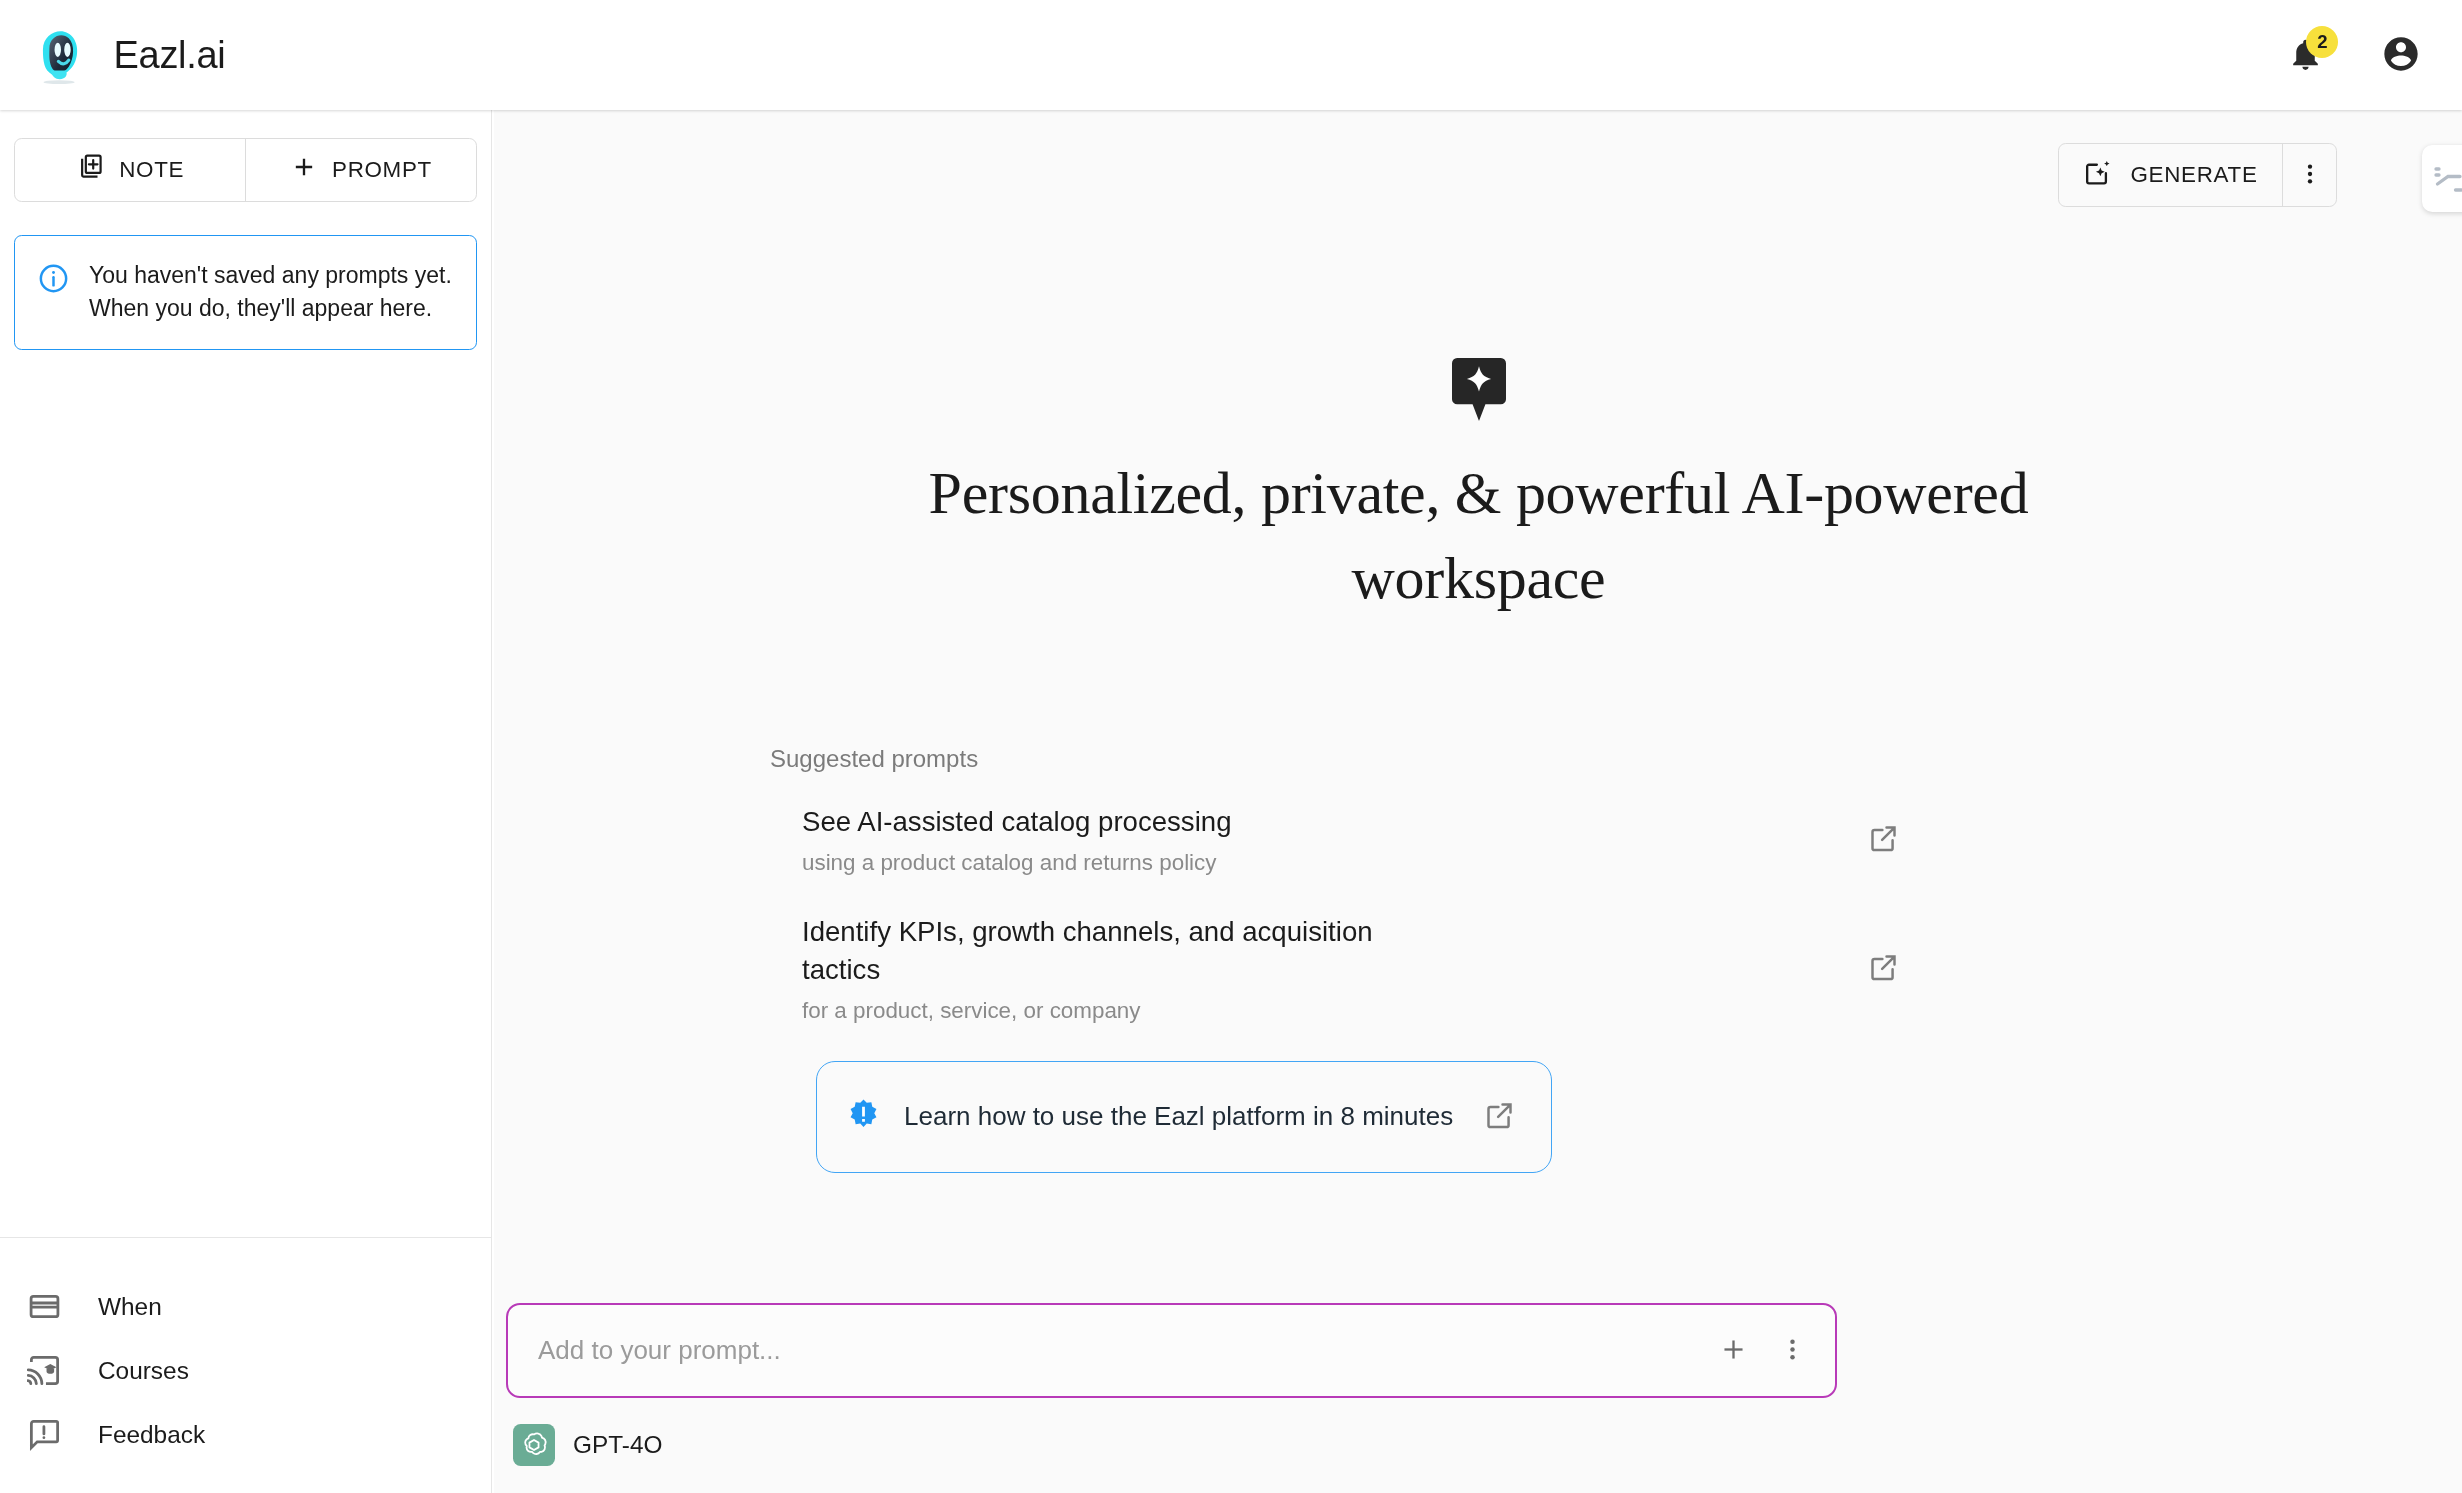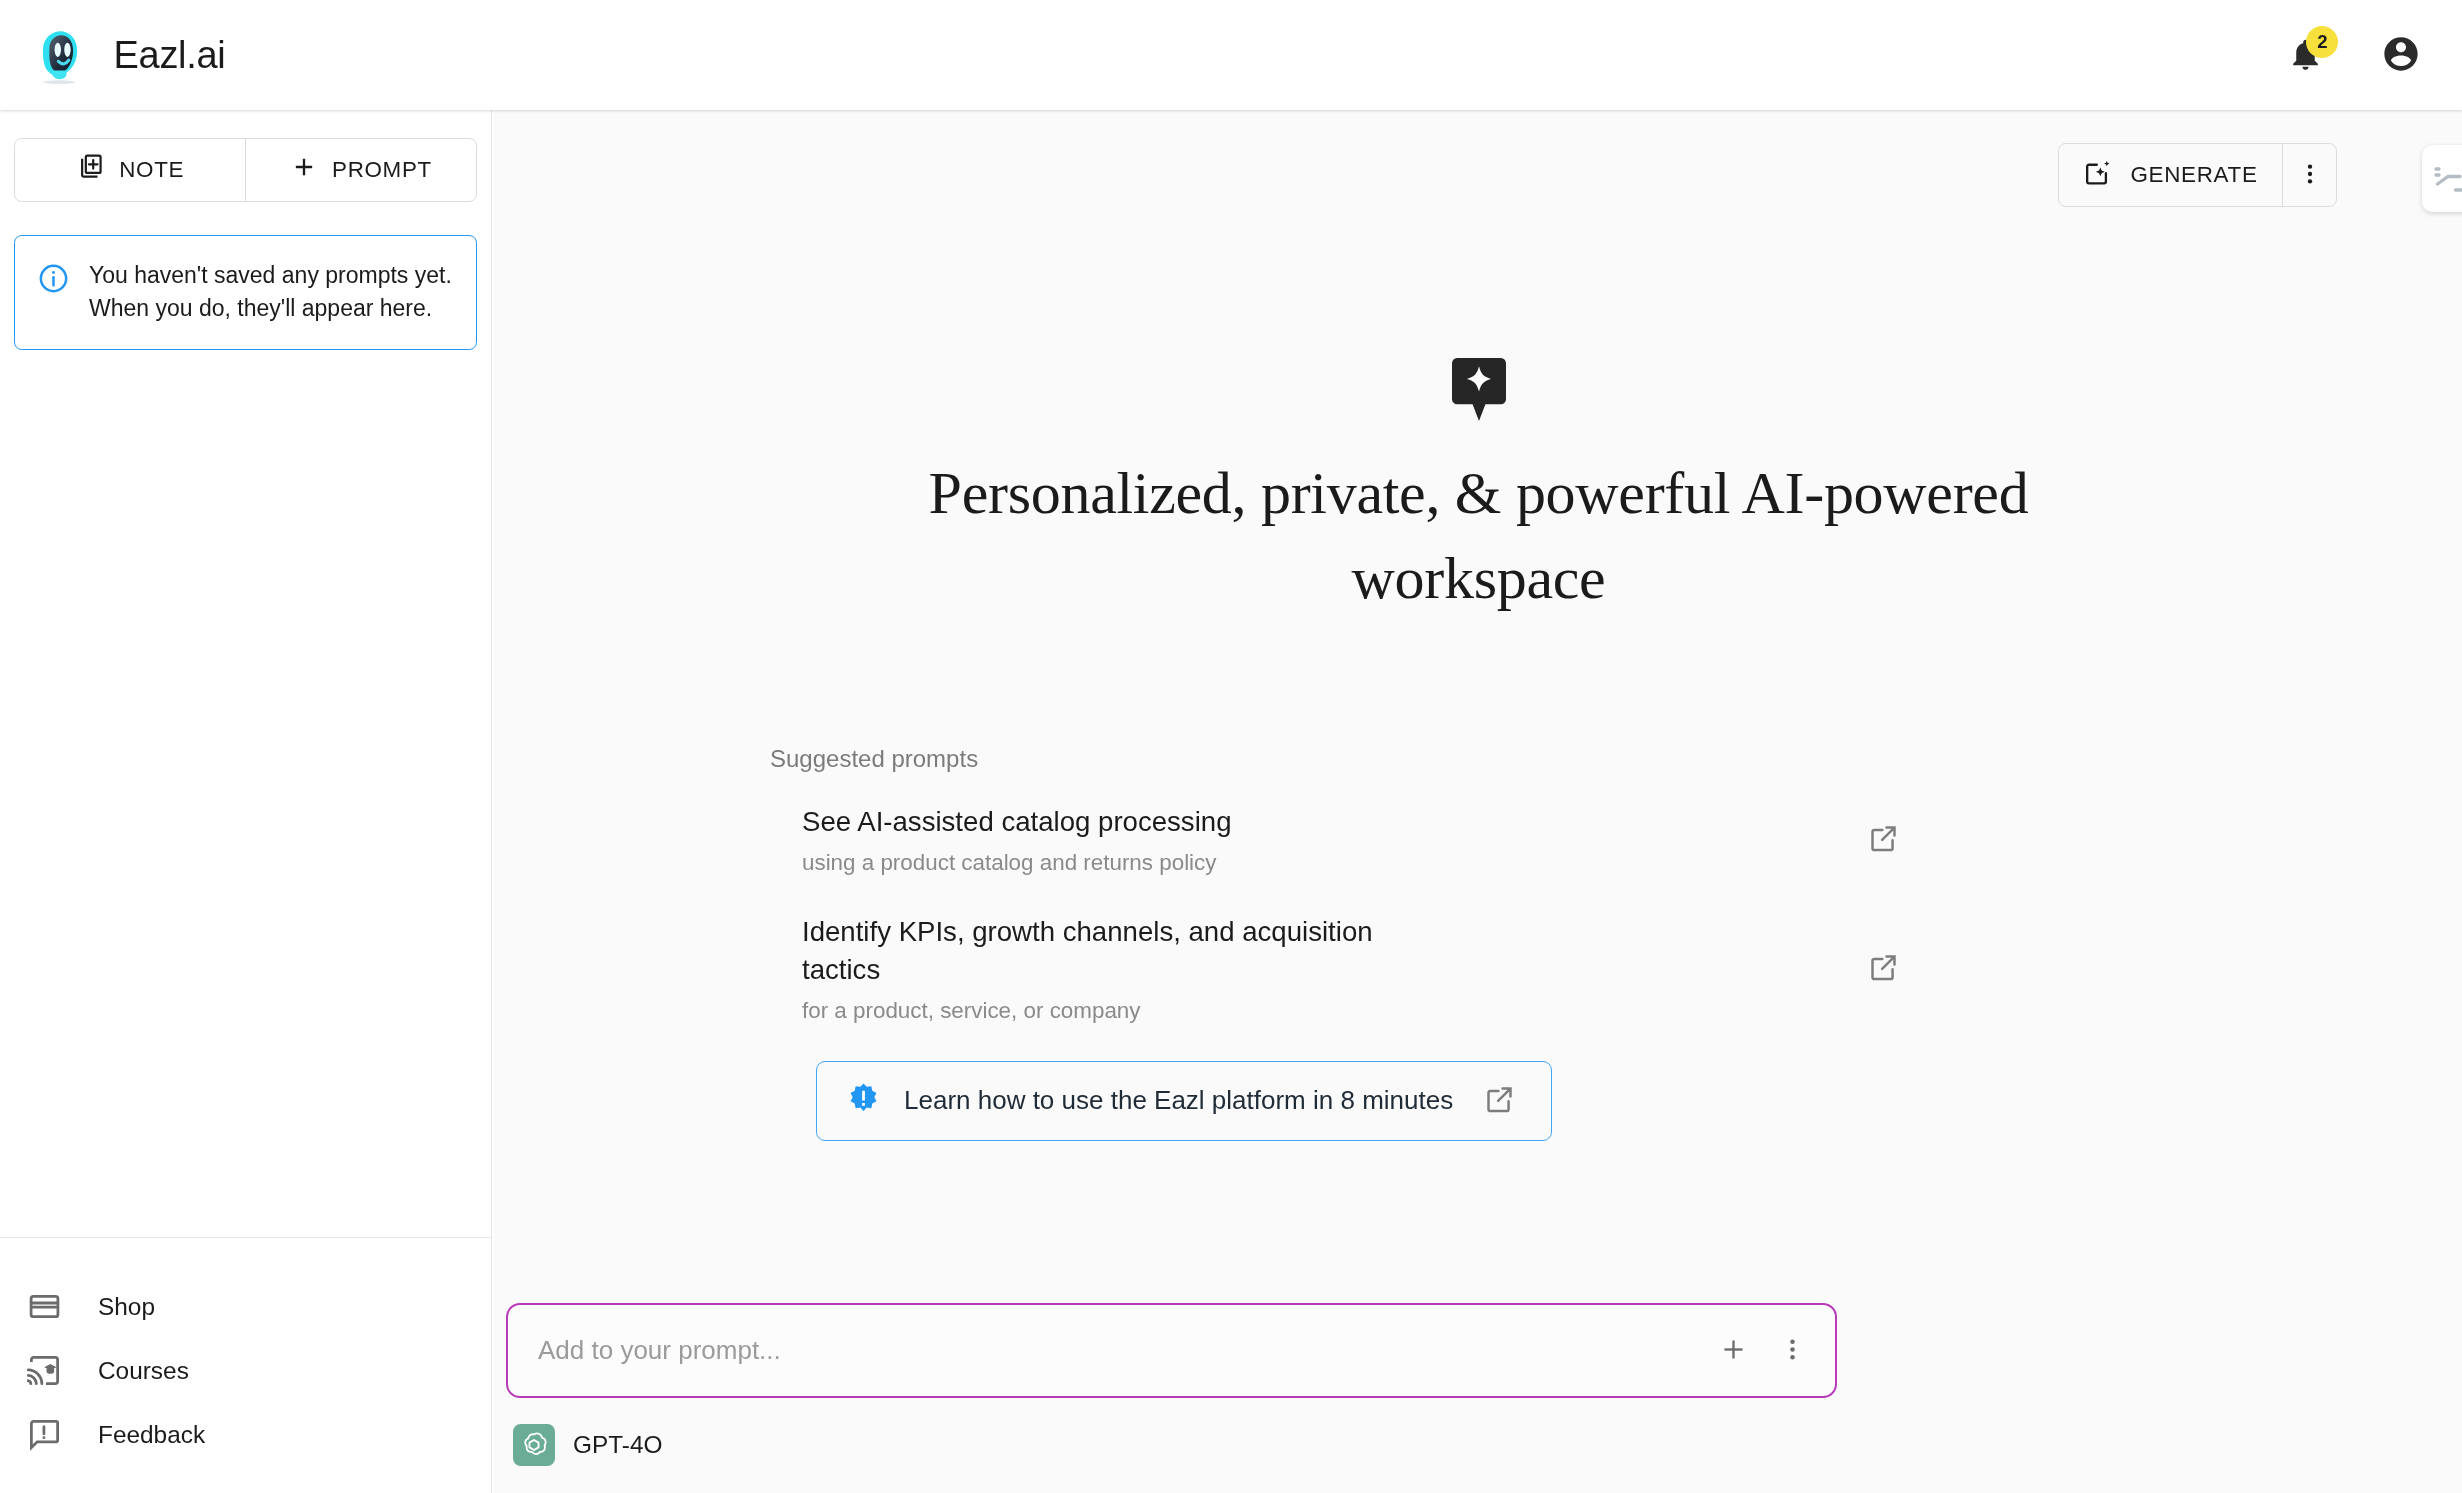--- a/index.html
+++ b/index.html
@@ -152,22 +152,22 @@
     cursor: pointer; margin-bottom: 37px;
   }
   .prompt-text-wrap { max-width: 673px; }
   .prompt-title { font-size: 27.6px; color: #1b1b1b; line-height: 1.38; }
   .prompt-sub { font-size: 22.4px; color: #8a8a8a; margin-top: 9px; }
   .prompt-openicon { flex: 0 0 auto; margin-left: 26px; }
 
   .learn-banner {
     margin: 18px 0 0 46px;
     width: 736px; box-sizing: border-box;
-    border: 1.3px solid #42a5f5; border-radius: 9px;
-    height: 80px;
+    border: 1.3px solid #42a5f5; border-radius: 19px;
+    height: 112px;
     display: flex; align-items: center; gap: 22px;
     padding: 0 35px 0 28px; cursor: pointer; background: #fafafa;
   }
   .learn-text { font-size: 26px; color: #1f2b36; flex: 1; }
 
   
   .composer {
     position: absolute; left: 506px; bottom: 95px;
     width: 1331px; height: 95px;
     border: 2.6px solid #b83ab8; border-radius: 14px;
@@ -278,21 +278,21 @@
     <div class="sidebar-spacer"></div>
 
     <div class="sidebar-bottom">
       <div class="nav-item">
         <span>
           <svg width="35" height="35" viewBox="0 0 24 24" fill="none" stroke="#6b6b6b" stroke-width="1.9">
             <rect x="2.8" y="5" width="18.4" height="14" rx="1.6"></rect>
             <path d="M2.8 9.6h18.4M2.8 12.4h18.4"></path>
           </svg>
         </span>
-        <span class="nav-label">Shop</span>
+        <span class="nav-label">When</span>
       </div>
       <div class="nav-item">
         <span>
           <svg width="35" height="35" viewBox="0 0 24 24" fill="none" stroke="#6b6b6b" stroke-width="1.9">
             <path d="M3 6.2V4.6A1.6 1.6 0 0 1 4.6 3h14.8A1.6 1.6 0 0 1 21 4.6v14.8a1.6 1.6 0 0 1-1.6 1.6H13"></path>
             <path d="M2.6 21a2.2 2.2 0 0 0-2-2" stroke-linecap="round"></path>
             <path d="M6.4 21A5.8 5.8 0 0 0 .8 15.4" stroke-linecap="round"></path>
             <path d="M10.2 21A9.6 9.6 0 0 0 .8 11.6" stroke-linecap="round"></path>
             <path d="M16 7.6l4.2 2.1-4.2 2.1-4.2-2.1z" fill="#6b6b6b" stroke="none"></path>
             <path d="M13.4 10.7v2.1c0 .8 1.2 1.5 2.6 1.5s2.6-.7 2.6-1.5v-2.1" fill="#6b6b6b" stroke="none"></path>

